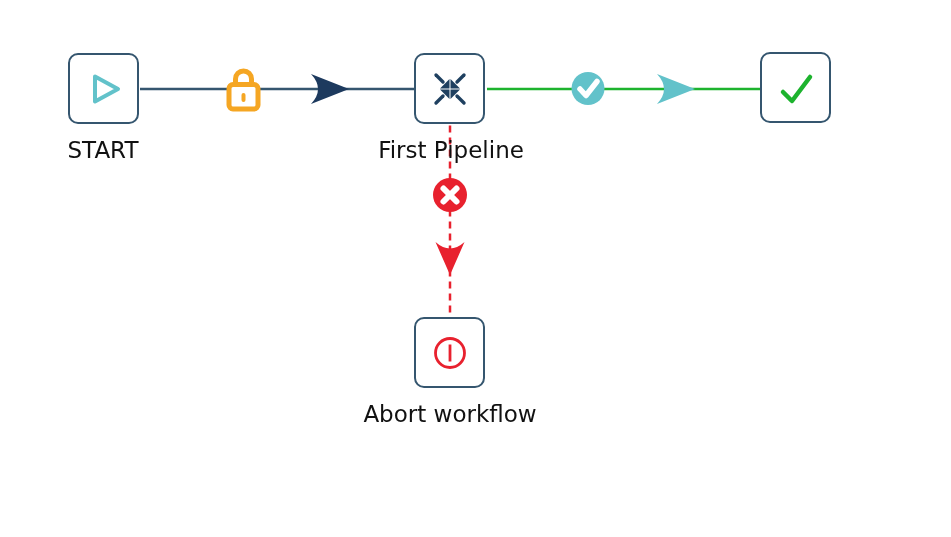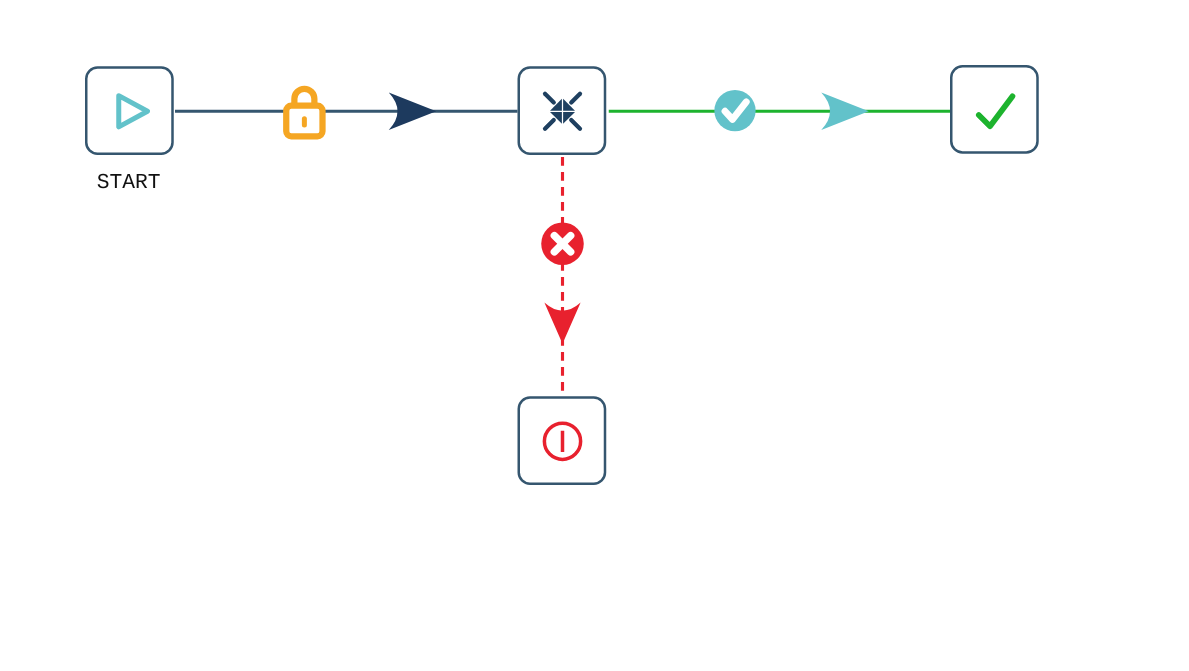--- a/index.html
+++ b/index.html
@@ -30,24 +30,23 @@
     z-index: 2;
   }
   .node-start    { left: 68px;  top: 53px; }
   .node-pipeline { left: 414px; top: 53px; }
   .node-success  { left: 760px; top: 52px; }
   .node-abort    { left: 414px; top: 317px; }
   .node-label {
     position: absolute;
     transform: translateX(-50%);
     white-space: nowrap;
-    font-size: 17px;
+    font-size: 23px;
     color: var(--c-text, #111111);
     z-index: 3;
-    font-family: Liberation Mono, monospace;
   }
   .label-start    { left: 103px; top: 137px; }
   .label-pipeline { left: 451px; top: 137px; }
   .label-success  { left: 798px; top: 137px; }
   .label-abort    { left: 450px; top: 401px; }
 
   
   .stroke-border { stroke: var(--c-node_border, #35566f); }
   .stroke-green  { stroke: var(--c-green, #1db32e); }
   .stroke-red    { stroke: var(--c-red, #e8212e); }
@@ -126,14 +125,16 @@
   </div>
 
   <div class="node node-abort">
     <svg width="44" height="44" viewBox="0 0 44 44">
       <circle cx="22" cy="22" r="14.5" fill="none" class="stroke-red" stroke-width="2.8"></circle>
       <line x1="22" y1="13.5" x2="22" y2="30.5" class="stroke-red" stroke-width="2.8"></line>
     </svg>
   </div>
 
   <div class="node-label label-start">START</div>
+  <div class="node-label label-pipeline">First Pipeline</div>
+  <div class="node-label label-abort">Abort workflow</div>
 
 </div>
 
 </body></html>

